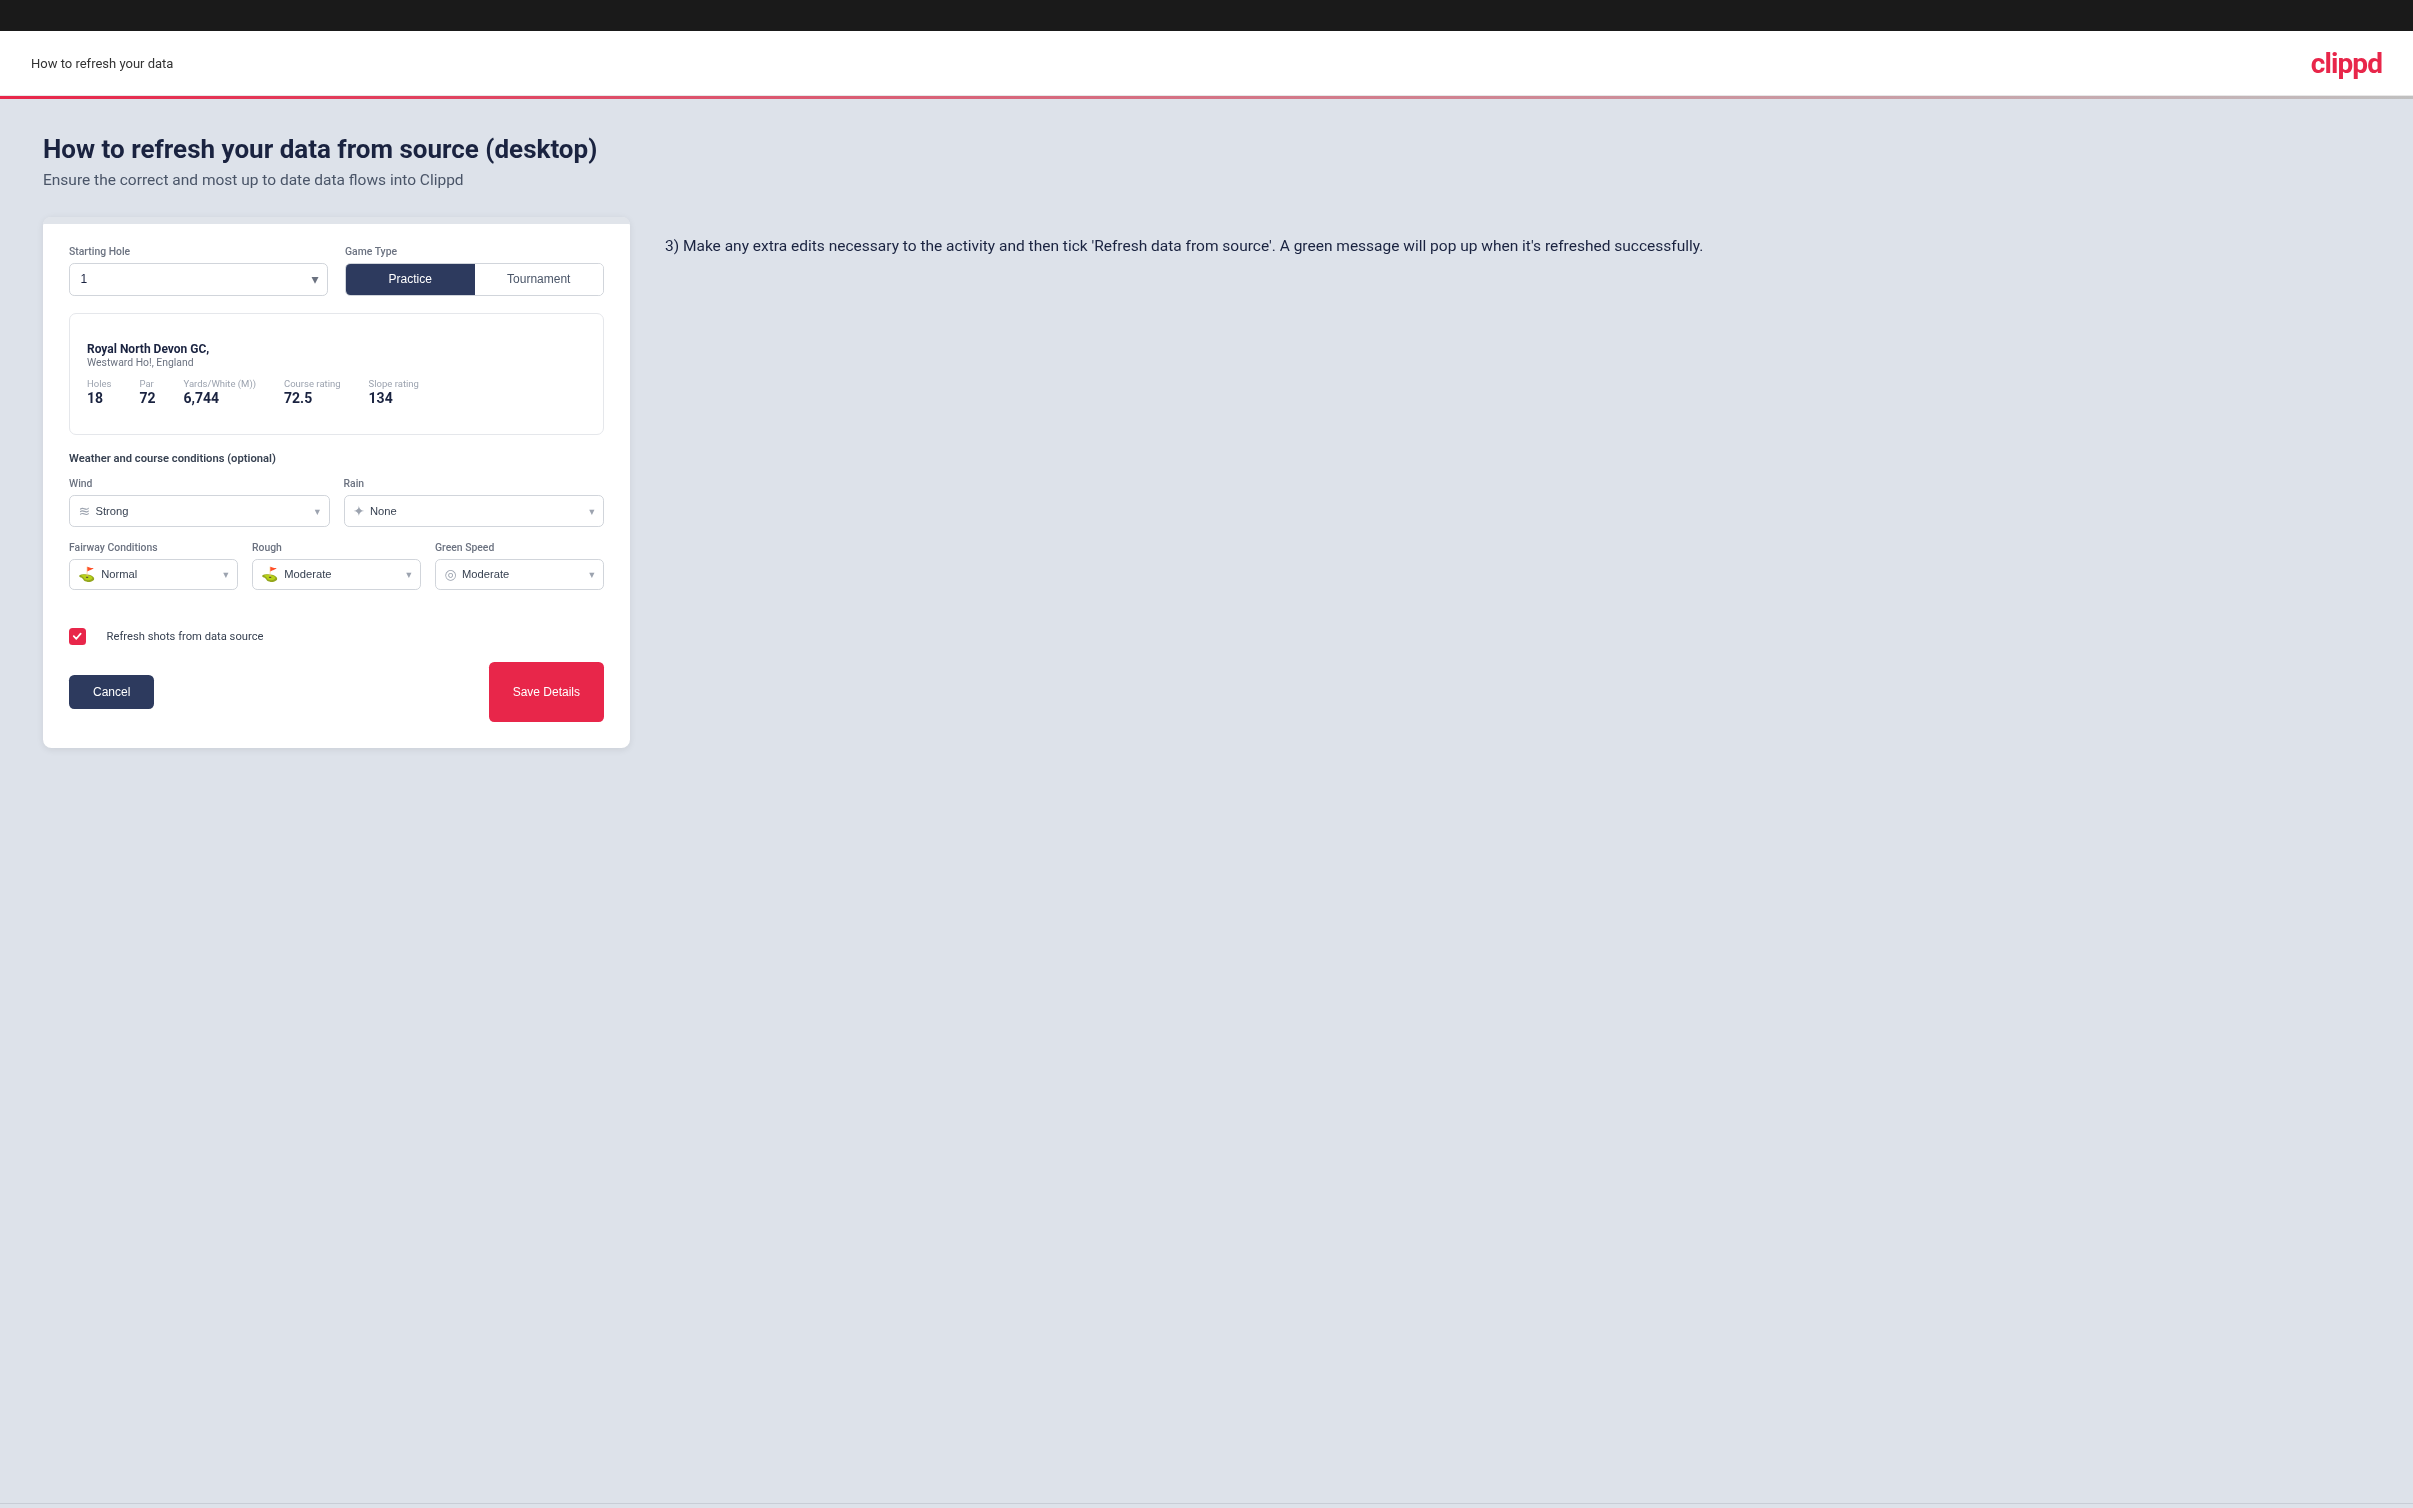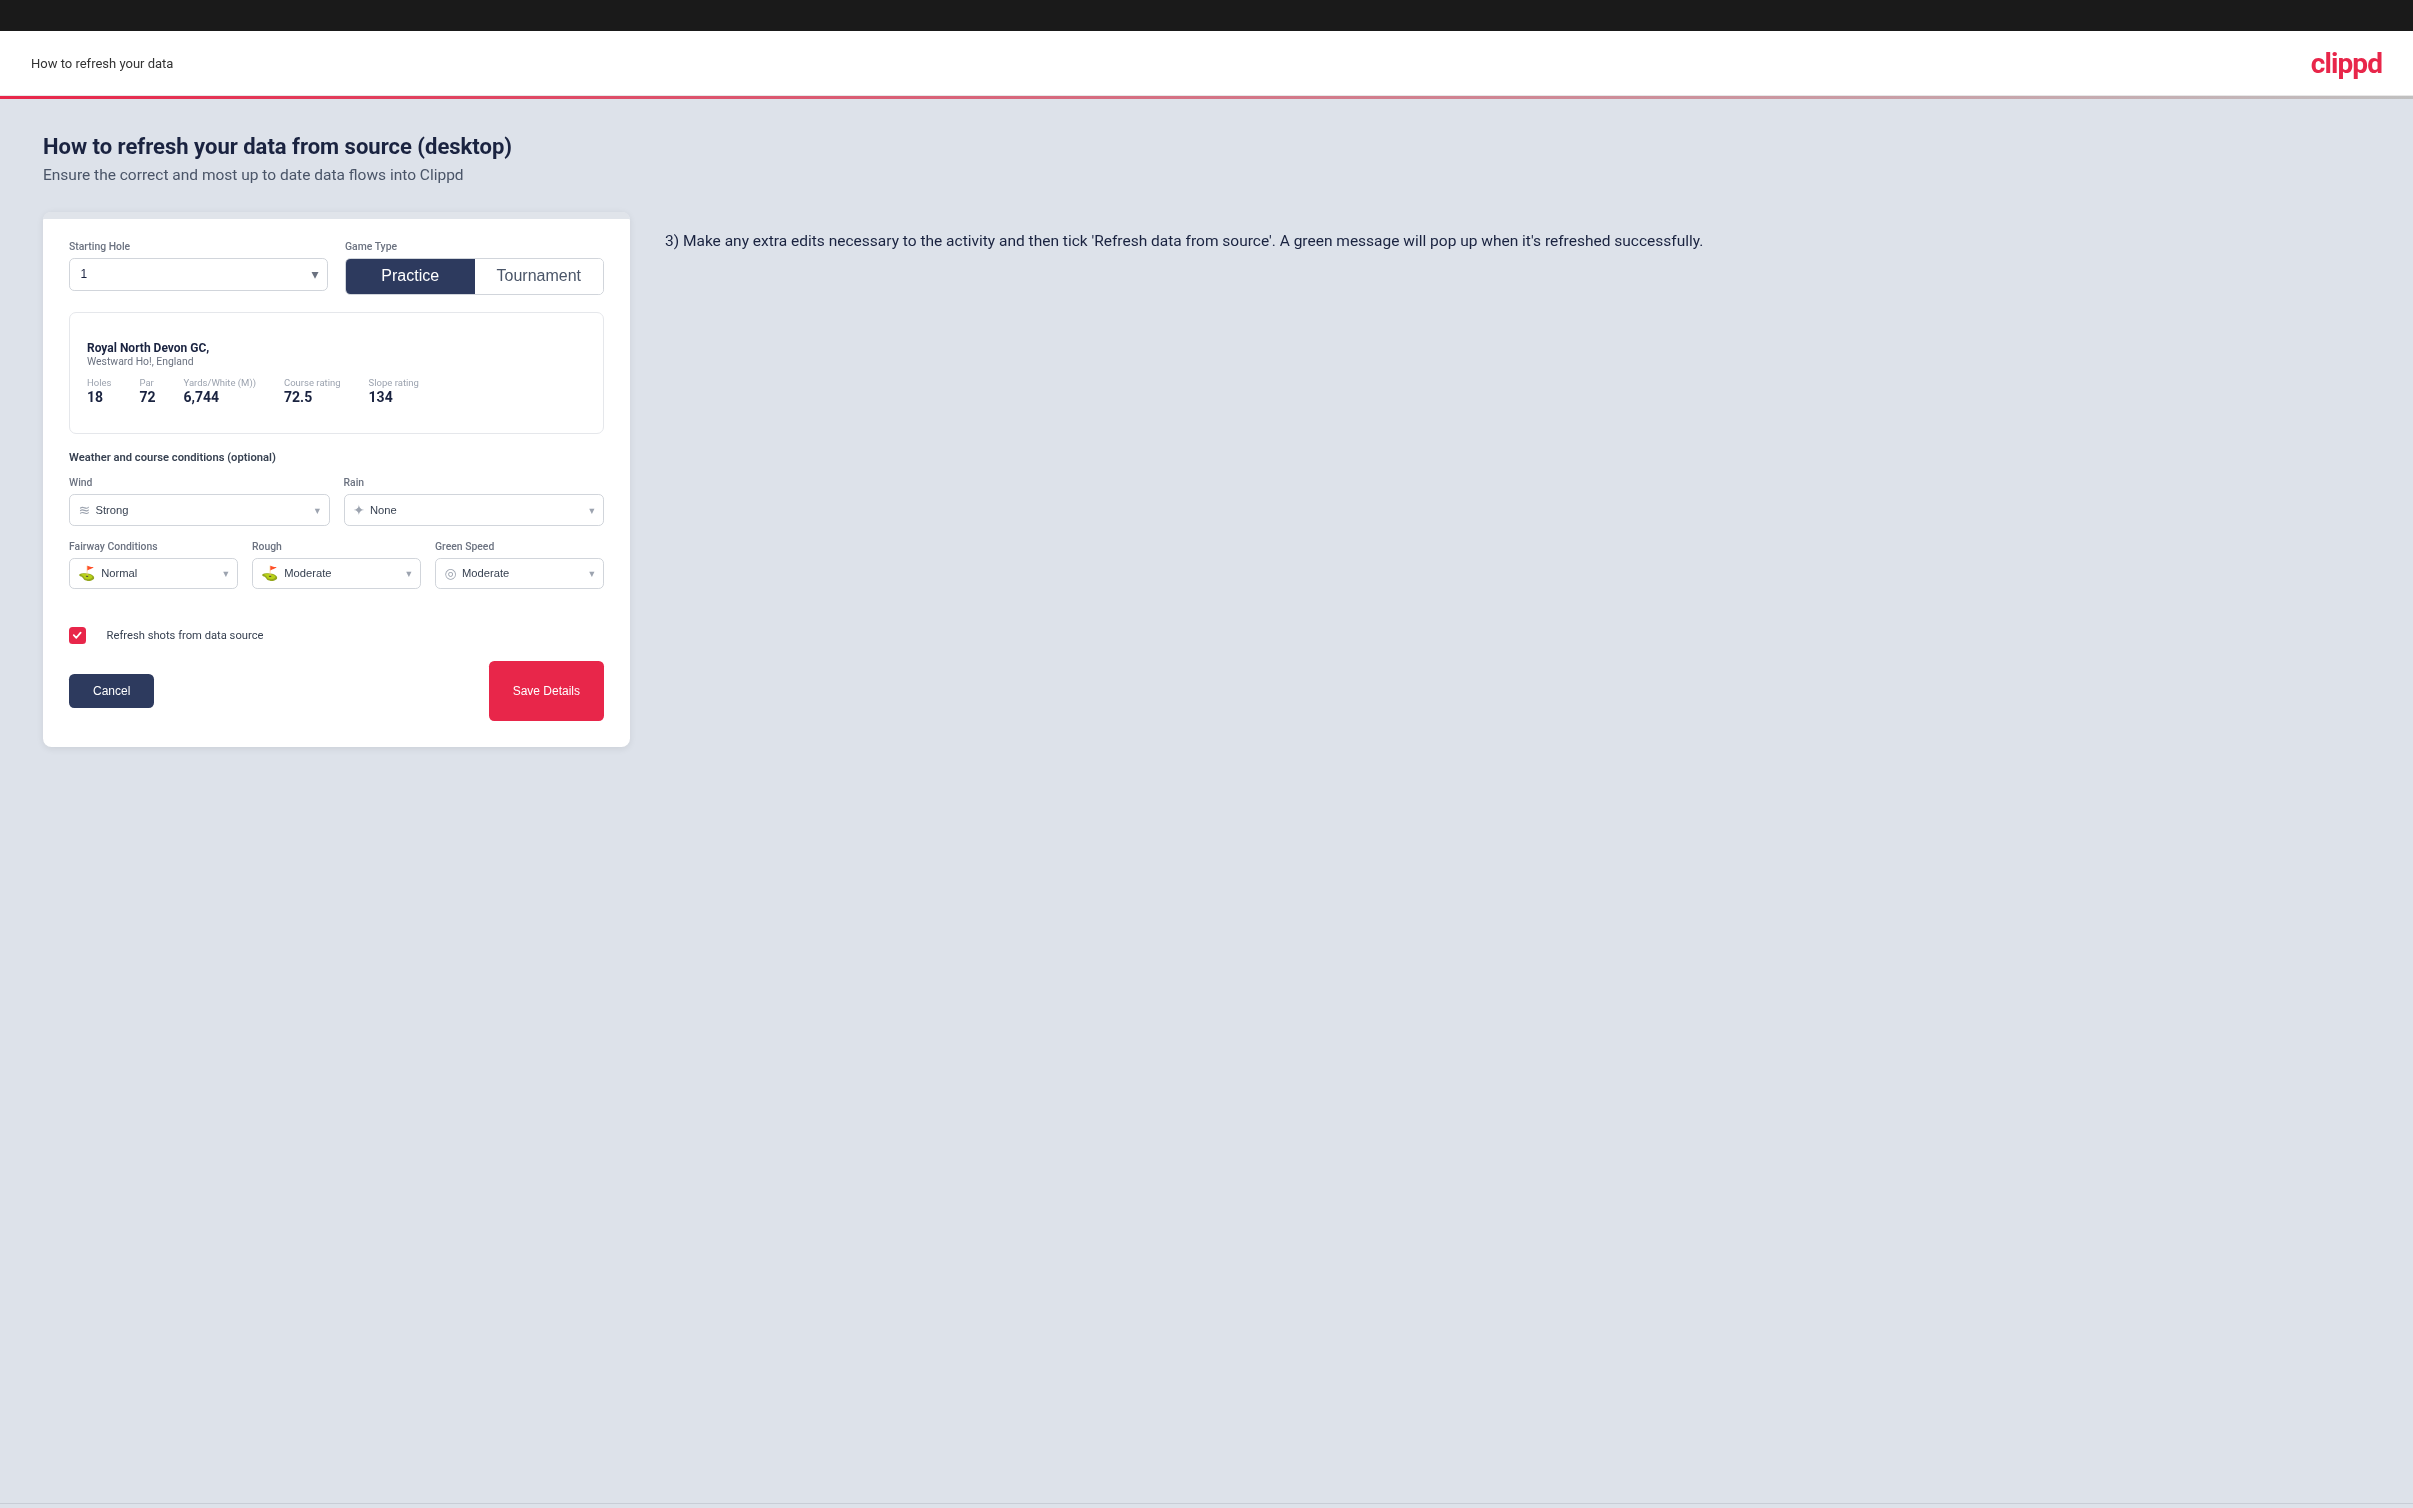--- a/index.html
+++ b/index.html
@@ -34,21 +34,21 @@
       height: 2.6px;
       background: linear-gradient(to right, #e8264a, #c0c0c0);
       margin: 0;
     }
     .main-content {
       background: #dde2ea;
       padding: 35px 43px 35px 43px;
       min-height: calc(100vh - 104px);
     }
     .page-heading {
-      font-size: 22px;
+      font-size: 26px;
       font-weight: 700;
       color: #1a2340;
       margin-bottom: 7px;
     }
     .page-subheading {
       font-size: 15.5px;
       color: #4a5568;
       margin-bottom: 28px;
     }
     .content-area {
@@ -114,21 +114,21 @@
       display: flex;
       border: 0.9px solid #d1d5db;
       border-radius: 5.2px;
       overflow: hidden;
       flex: 1;
     }
     .toggle-btn {
       flex: 1;
       padding: 8.6px;
       border: none;
-      font-size: 16px;
+      font-size: 12px;
       cursor: pointer;
       font-weight: 500;
     }
     .toggle-btn.active {
       background: #2d3a5e;
       color: #fff;
     }
     .toggle-btn.inactive {
       background: #fff;
       color: #4a5568;

